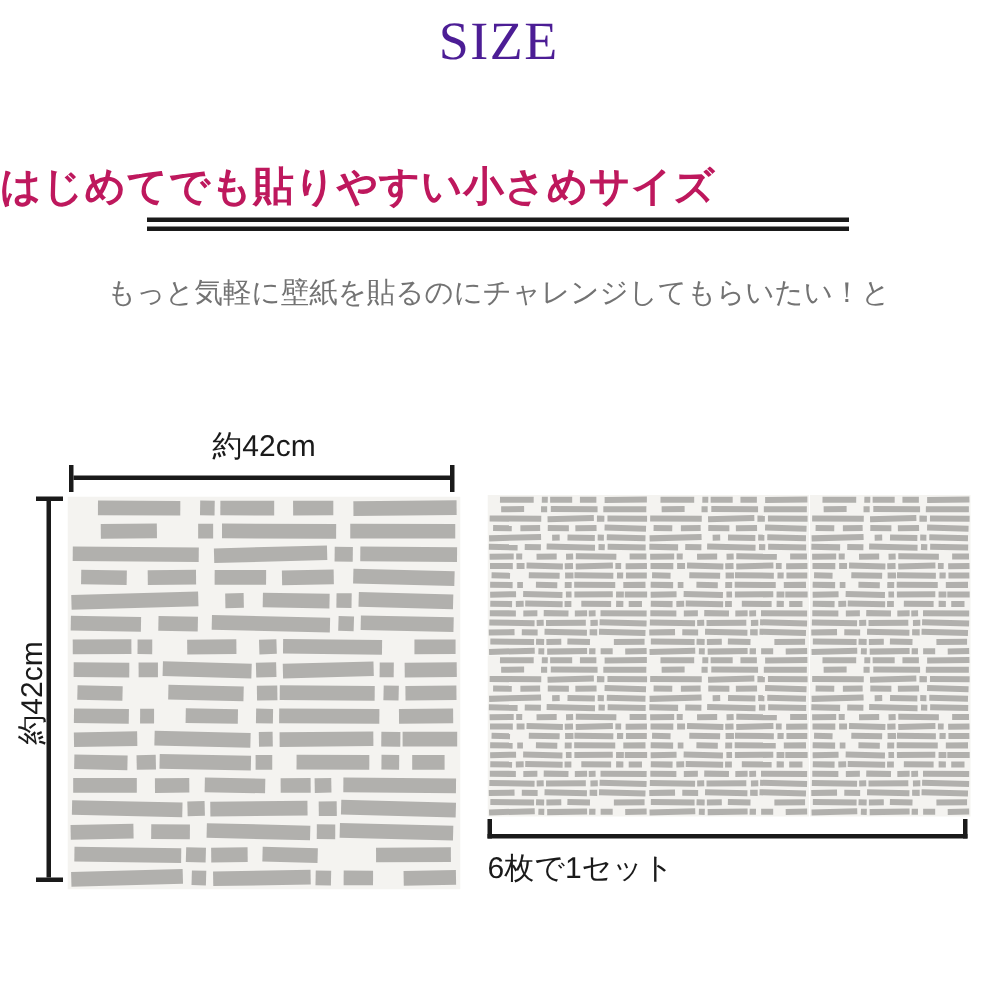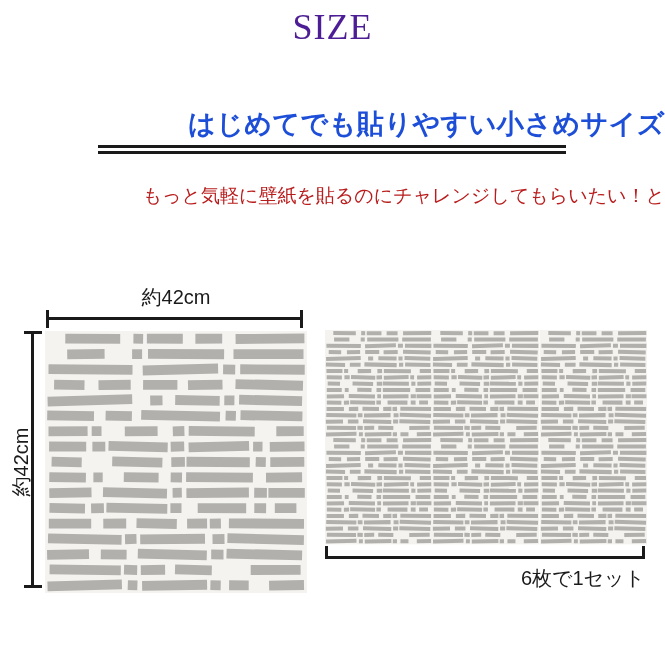--- a/index.html
+++ b/index.html
@@ -14,34 +14,34 @@
   .abs{position:absolute;}
   .page-title{
     left:0;top:6px;width:665px;
     text-align:center;
     font-family:"Liberation Serif","DejaVu Serif",serif;
     font-size:36px;font-weight:400;
     letter-spacing:1px;color:#4c1d95;
   }
   .main-heading{
     left:0;top:106px;width:665px;
-    text-align:right;
-    font-size:27px;font-weight:700;color:#1d4ed8;
+    text-align:left;
+    font-size:27px;font-weight:700;color:#be185d;
     letter-spacing:0.5px;
   }
   .heading-rule{
     left:98px;top:145px;width:468px;height:9px;
     border-top:3px solid #1a1a1a;
     border-bottom:3px solid #1a1a1a;
     box-sizing:border-box;
   }
   .description{
     left:0;top:182px;width:665px;
-    text-align:right;
-    font-size:19px;line-height:27px;color:#b91c1c;
+    text-align:center;
+    font-size:19px;line-height:27px;color:#737373;
   }
   .dim-label-top{
     left:46px;top:284px;width:260px;
     text-align:center;font-size:20px;color:#1a1a1a;
   }
   .h-measure{
     left:46px;top:310px;width:257px;height:18px;
     border-left:3px solid #1a1a1a;border-right:3px solid #1a1a1a;
     box-sizing:border-box;
   }
@@ -73,21 +73,21 @@
   .set-tile{width:100%;height:100%;}
   .set-bracket{
     left:325px;top:546px;width:320px;height:13px;
     border-left:3px solid #1a1a1a;
     border-right:3px solid #1a1a1a;
     border-bottom:3px solid #1a1a1a;
     box-sizing:border-box;
   }
   .set-caption{
     left:325px;top:565px;width:320px;
-    text-align:right;font-size:20px;font-weight:500;color:#1a1a1a;
+    text-align:left;font-size:20px;font-weight:500;color:#1a1a1a;
   }
 </style>
 </head>
 <body>
 
 <div class="canvas">
 
   <div class="abs page-title">SIZE</div>
 
   <div class="abs main-heading">はじめてでも貼りやすい小さめサイズ</div>

